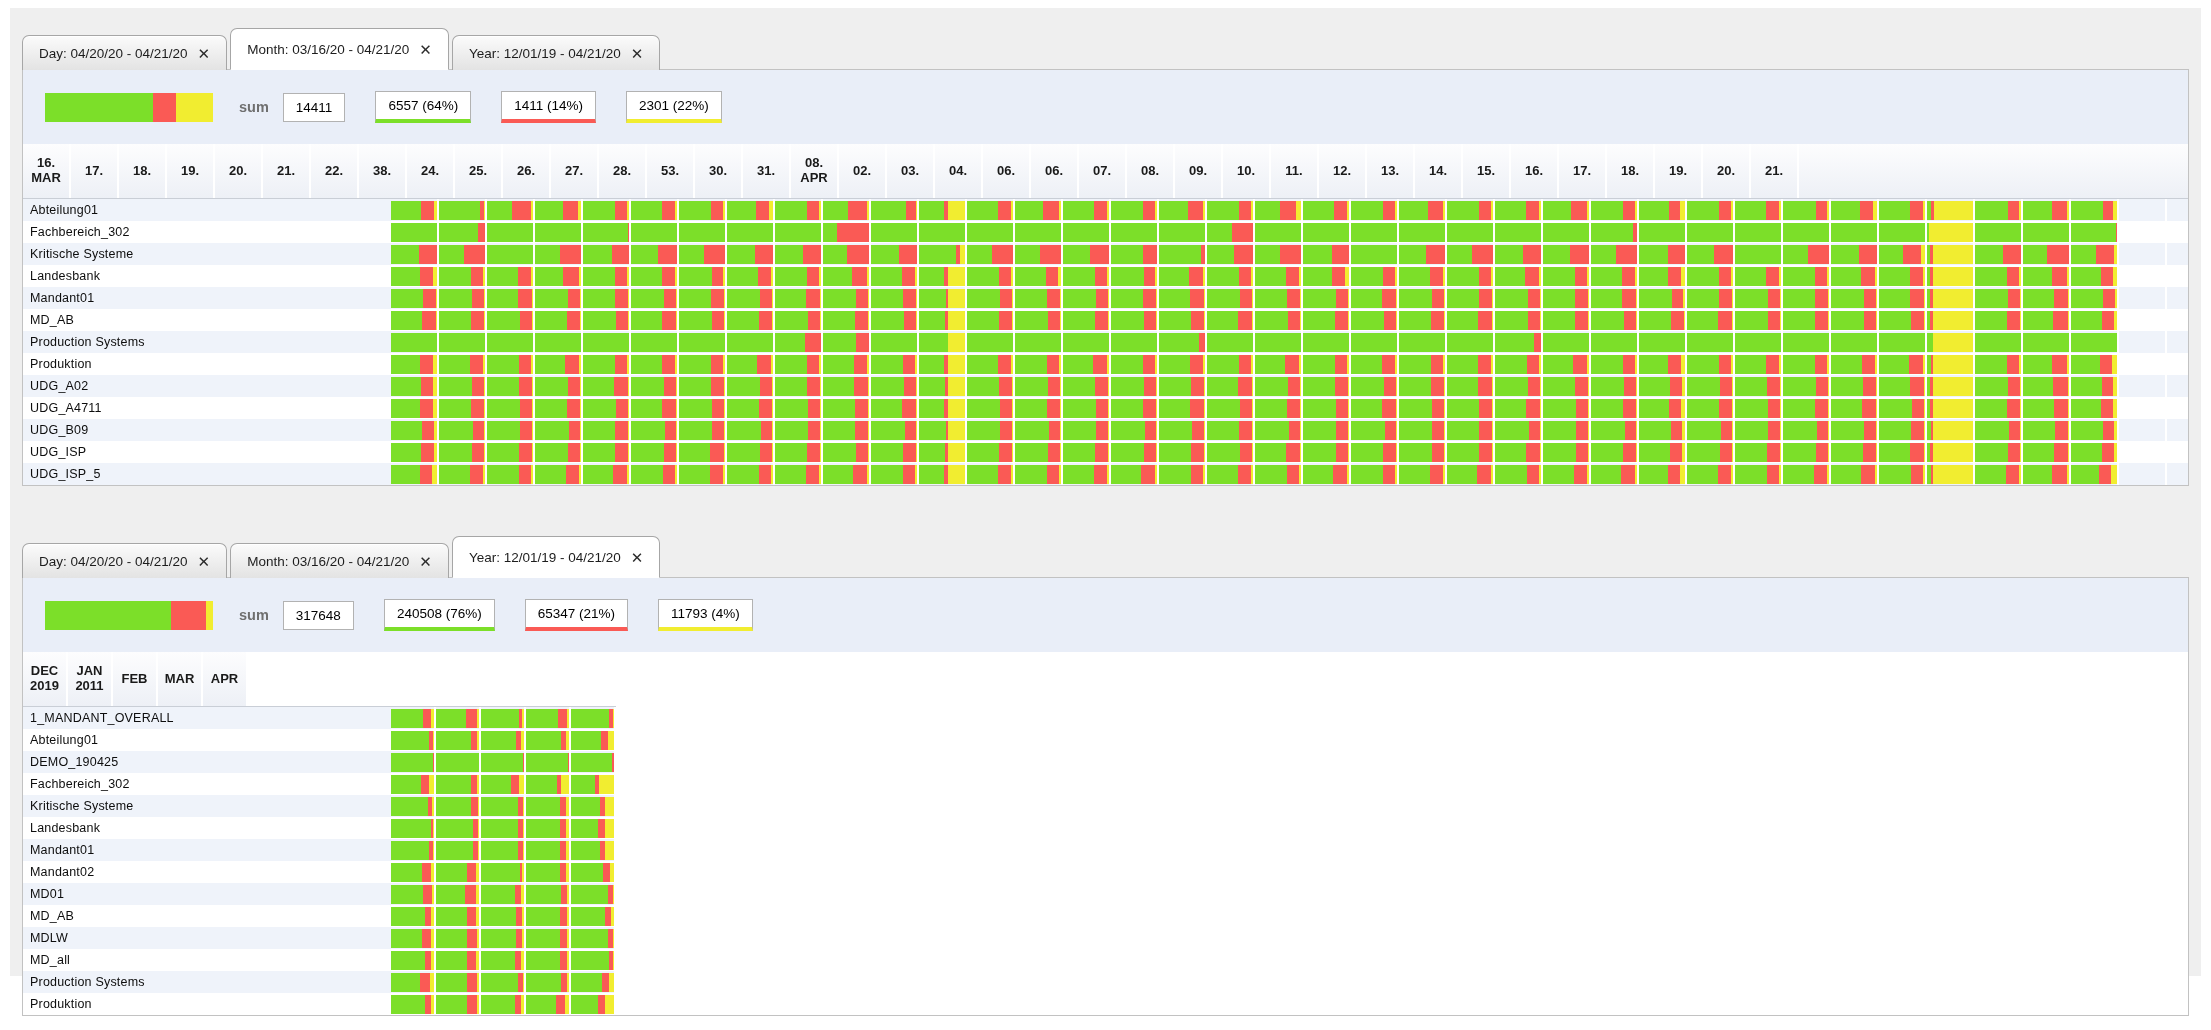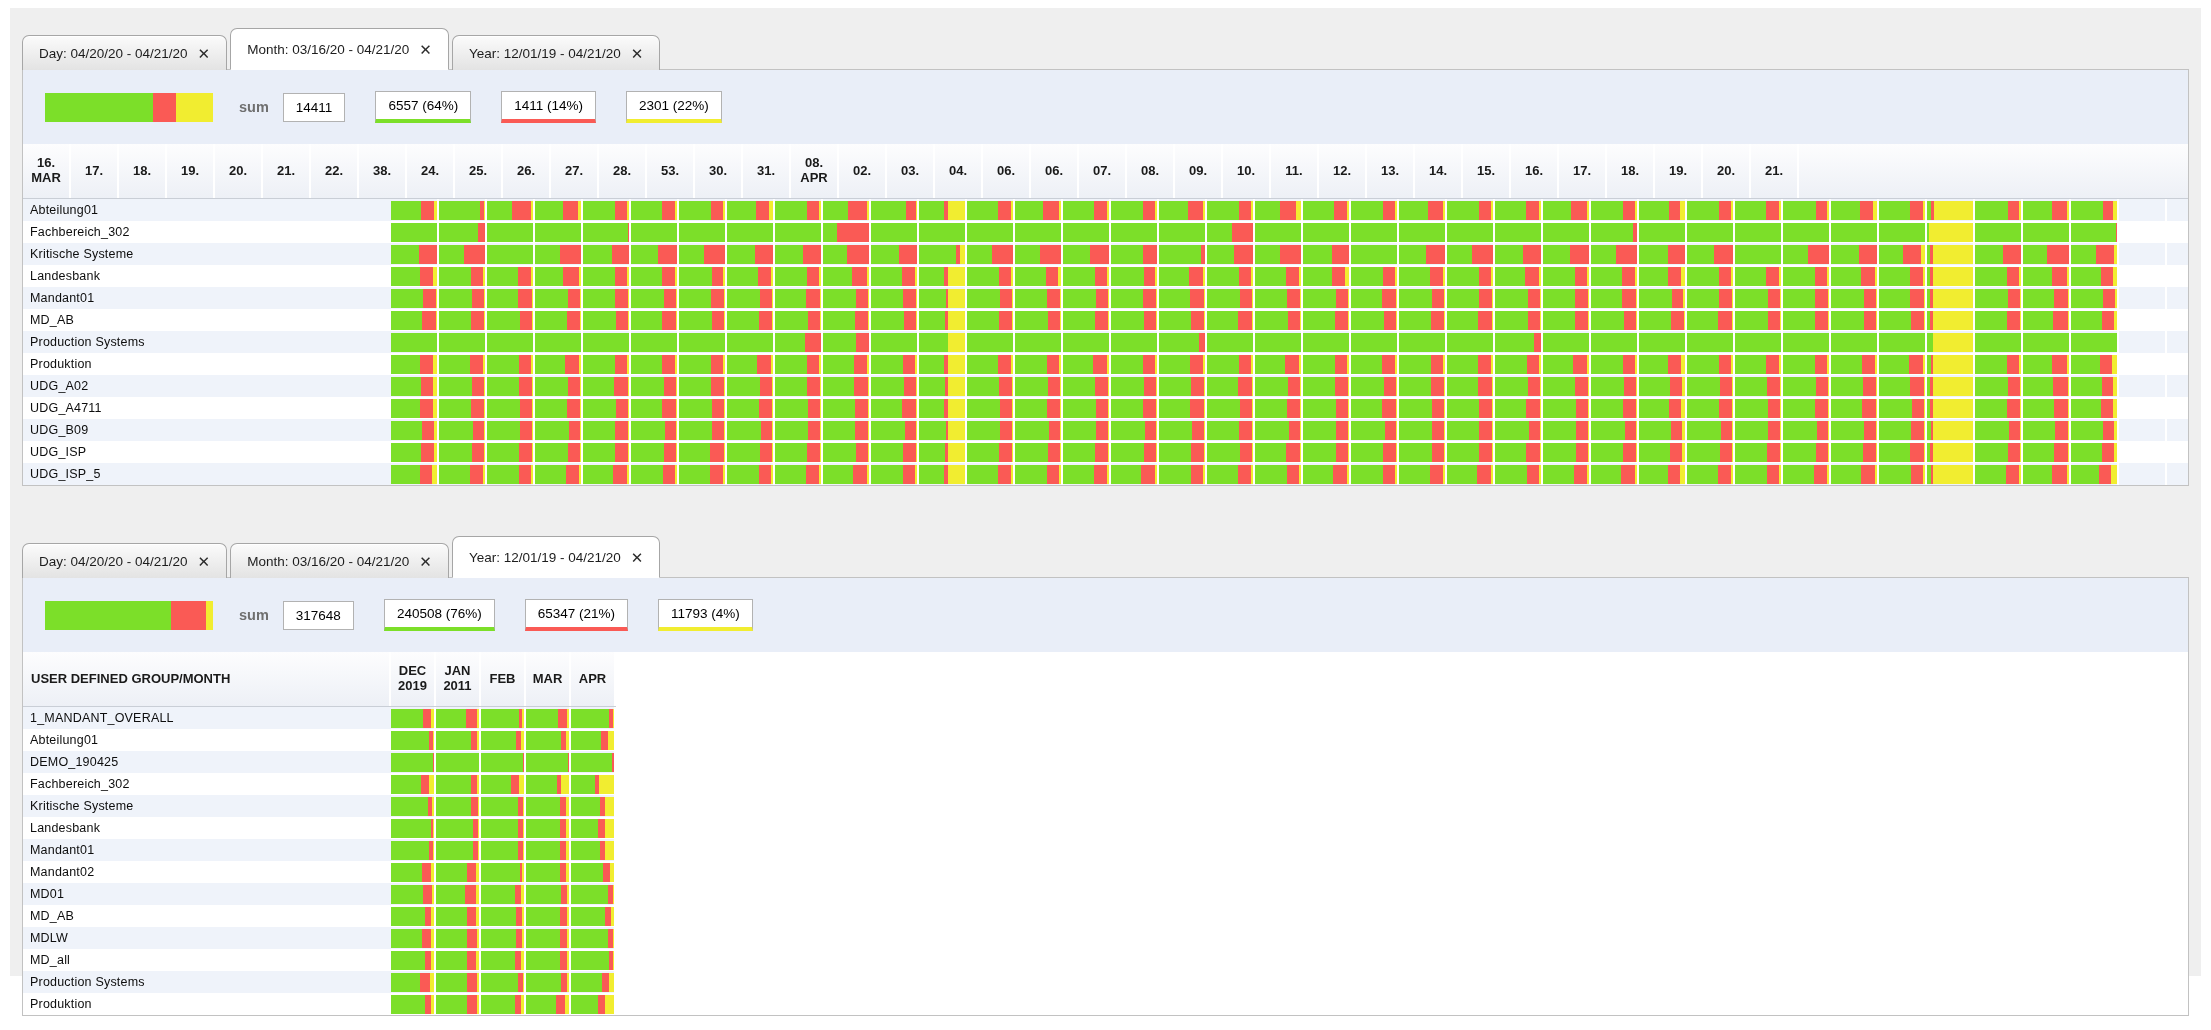--- a/index.html
+++ b/index.html
@@ -3325,23 +3325,20 @@
             <div class="seg" style="width: 4%; background: rgb(241, 237, 48);"></div>
           </div>
         <span class="sum-label">sum</span>
         <span class="box total">317648</span>
         <span class="box stat" style="border-bottom-color: rgb(124, 223, 41);">240508 (76%)</span>
         <span class="box stat" style="border-bottom-color: rgb(250, 90, 85);">65347 (21%)</span>
         <span class="box stat" style="border-bottom-color: rgb(241, 237, 48);">11793 (4%)</span>
       </div>
       <div class="grid g1">
           <div class="ghead">
-            <div class="gh-label">
-              <span>USER DEFINED GROUP/MONTH</span>
-            </div>
             <div class="gh-col">DEC 2019</div>
             <div class="gh-col">JAN 2011</div>
             <div class="gh-col">FEB</div>
             <div class="gh-col">MAR</div>
             <div class="gh-col">APR</div>
           </div>
           <div class="grow">
             <div class="row-label">1_MANDANT_OVERALL</div>
             <div class="cell">
               <div class="bar">

